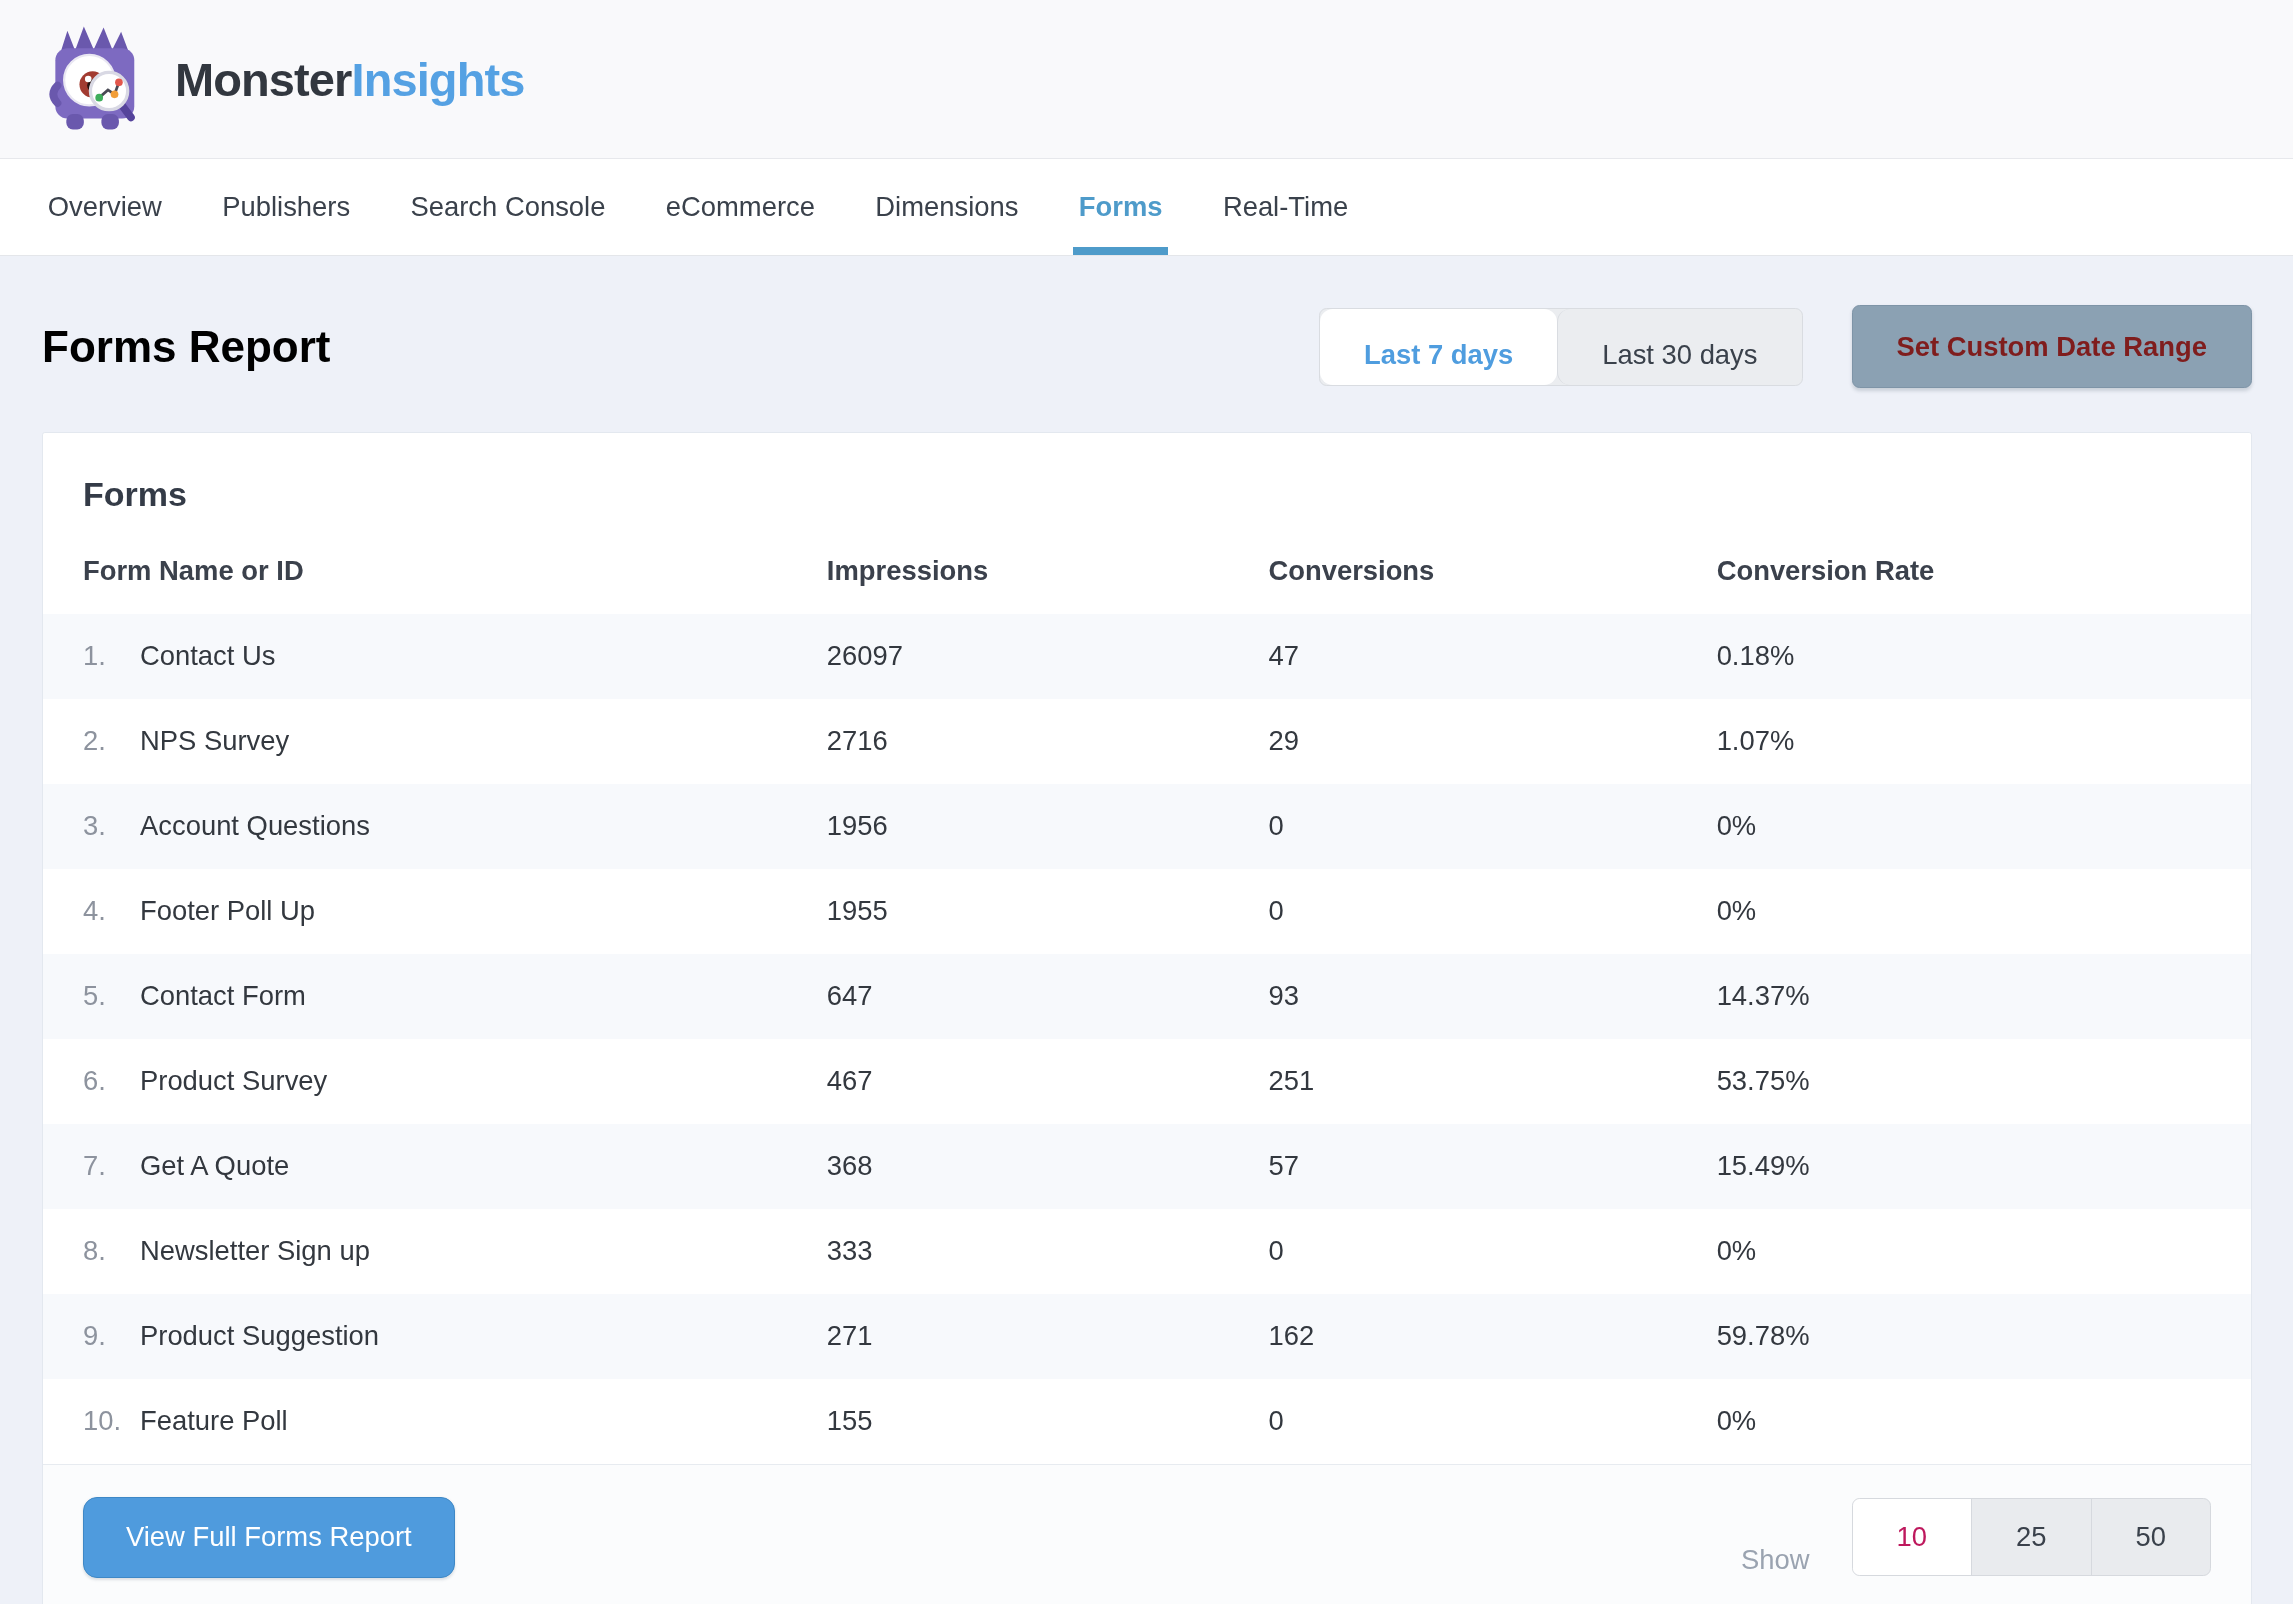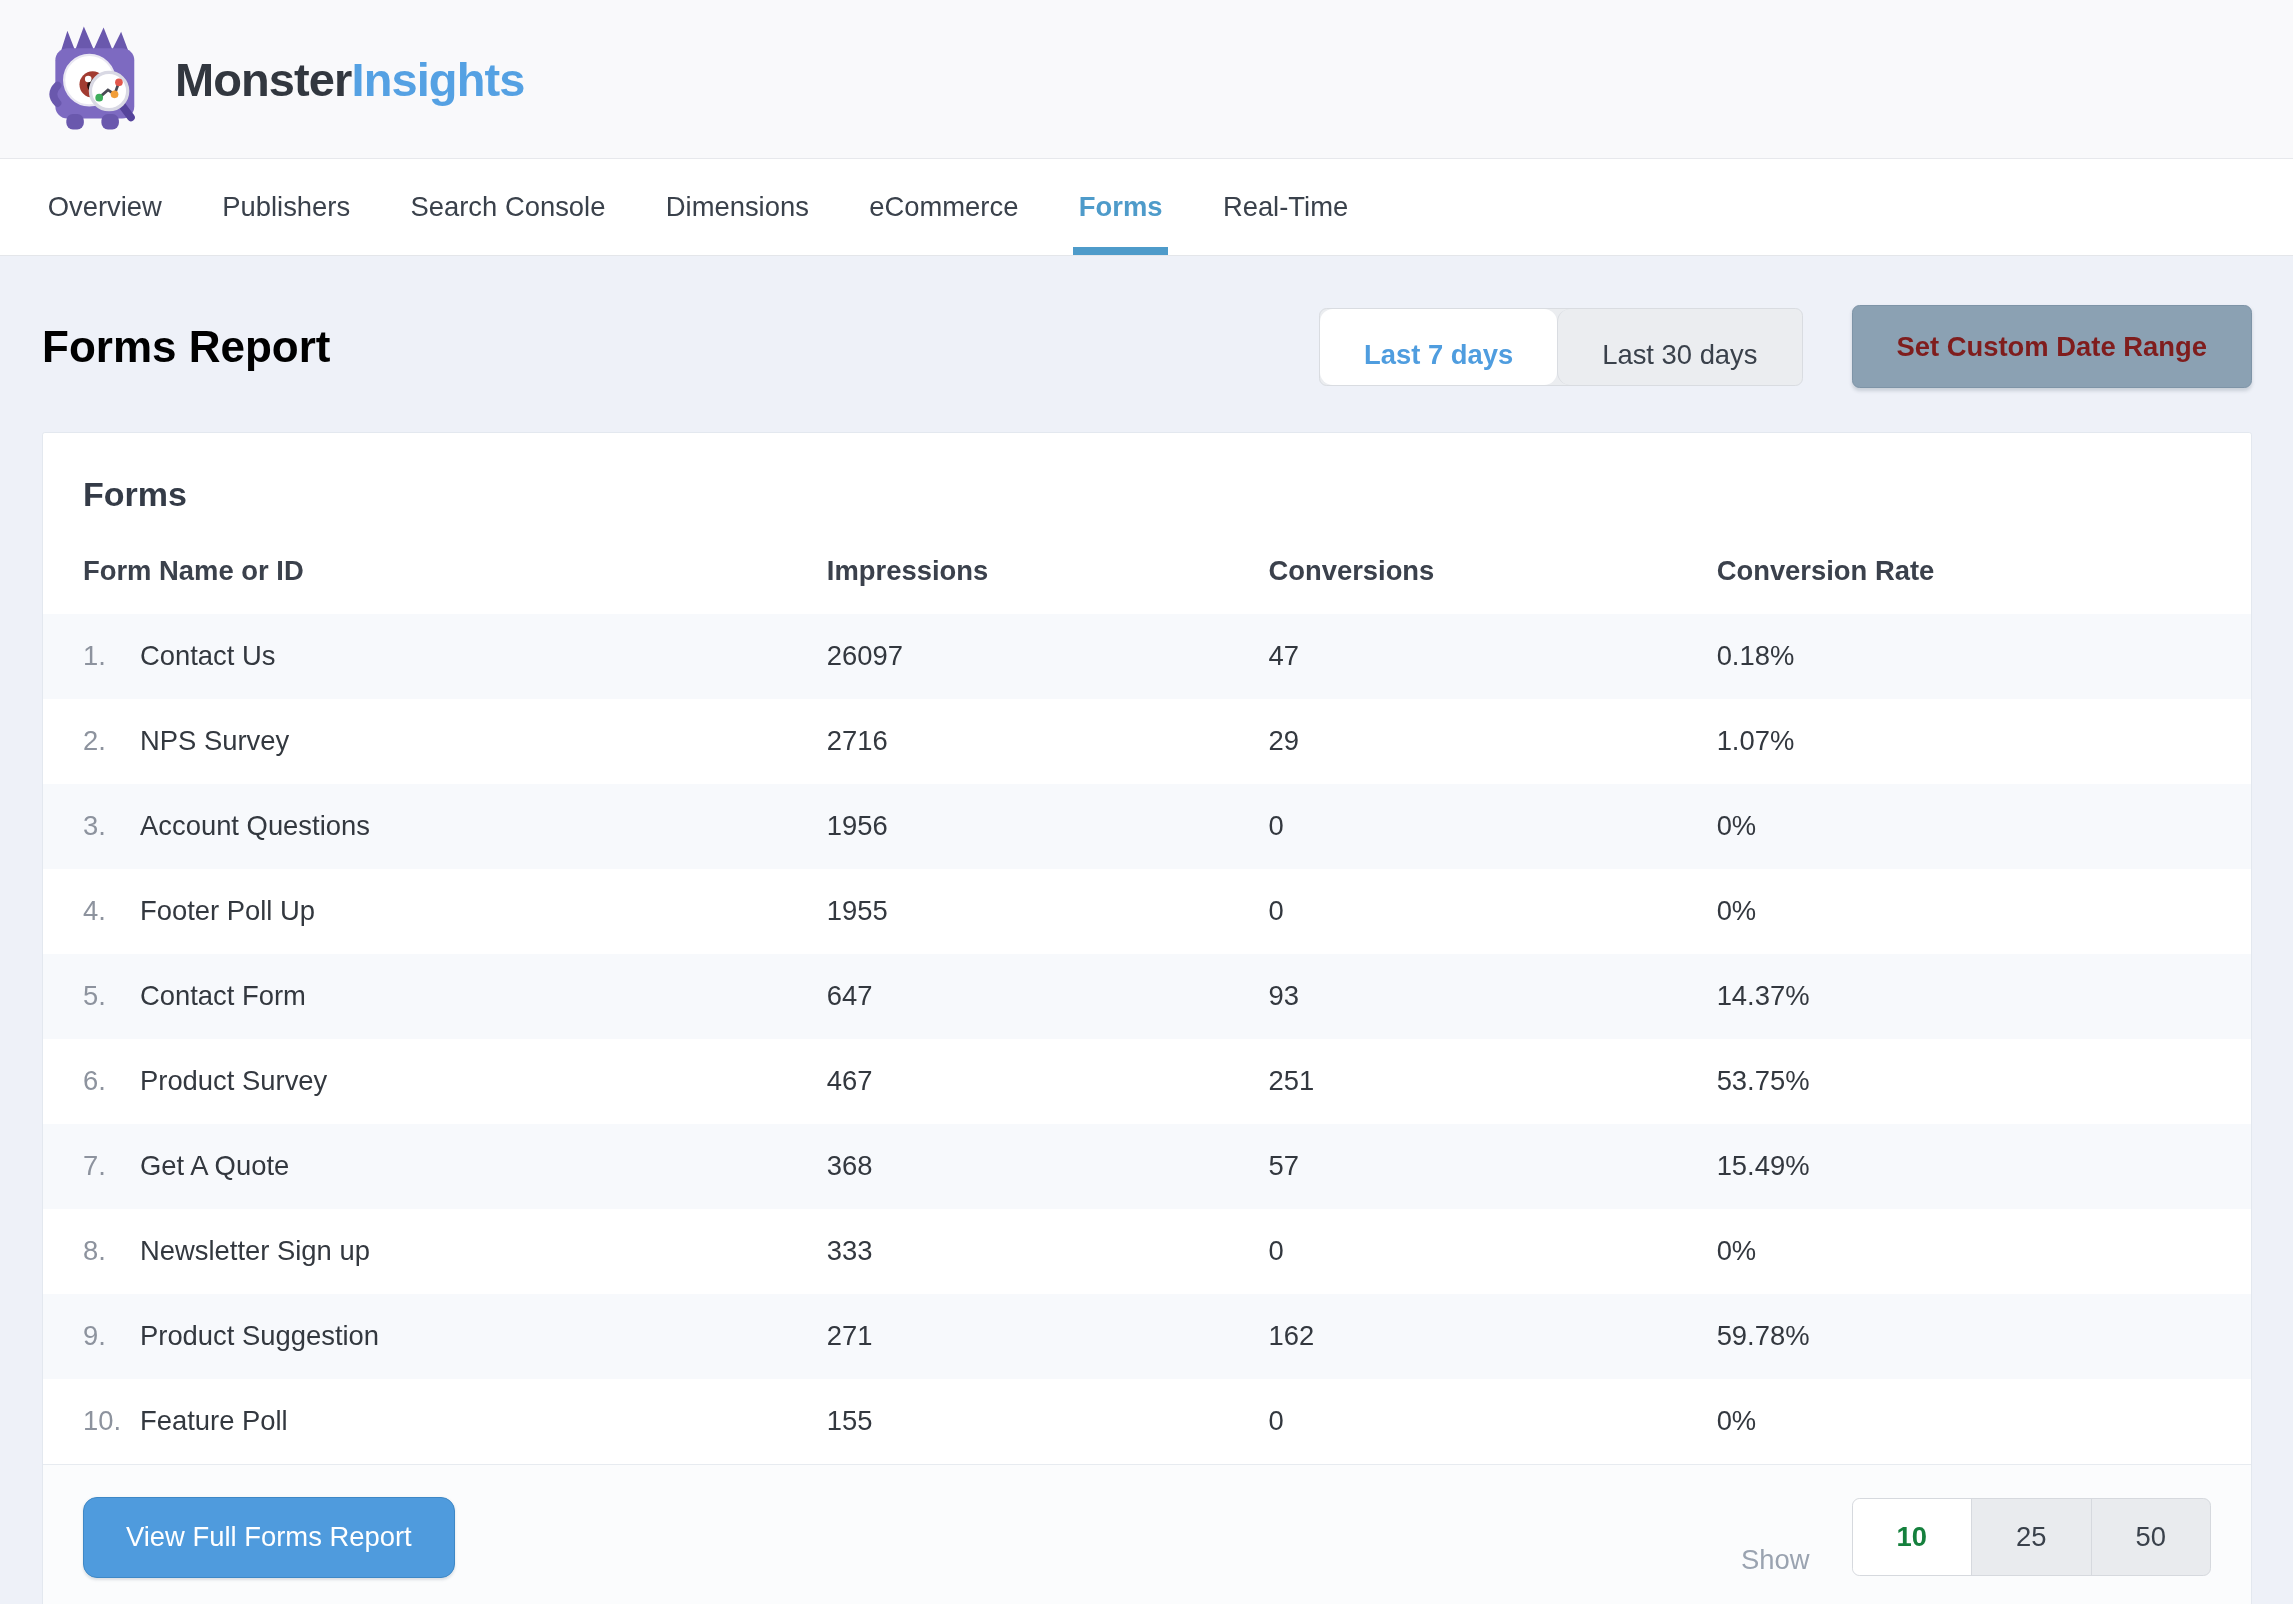--- a/index.html
+++ b/index.html
@@ -157,21 +157,21 @@
     background: #e9ebee;
   }
   .pager-btn {
     padding: 0 44px;
     height: 76px;
     line-height: 76px;
     font-size: 27.4px;
     color: #3a414b;
     cursor: pointer;
   }
-  .pager-btn.active { background: #ffffff; color: #15803d; font-weight: bold; }
+  .pager-btn.active { background: #ffffff; color: #be185d; font-weight: normal; }
   .pager-btn + .pager-btn { border-left: 1.9px solid #d6d9de; }
 </style>
 </head>
 <body>
 
 <header class="topbar">
   <div class="logo">
     <span>
       <svg viewBox="0 0 100 104" aria-hidden="true">
 
@@ -199,22 +199,22 @@
       </svg>
     </span>
     <span class="wordmark"><span>Monster</span><span class="insights">Insights</span></span>
   </div>
 </header>
 
 <nav class="nav">
     <div class="nav-item">Overview</div>
     <div class="nav-item">Publishers</div>
     <div class="nav-item">Search Console</div>
+    <div class="nav-item">eCommerce</div>
     <div class="nav-item">Dimensions</div>
-    <div class="nav-item">eCommerce</div>
     <div class="nav-item active">Forms</div>
     <div class="nav-item">Real-Time</div>
   </nav>
 
 <main class="content">
 
   <div class="page-header">
     <h1 class="page-title">Forms Report</h1>
     <div class="controls">
       <div class="toggle">

